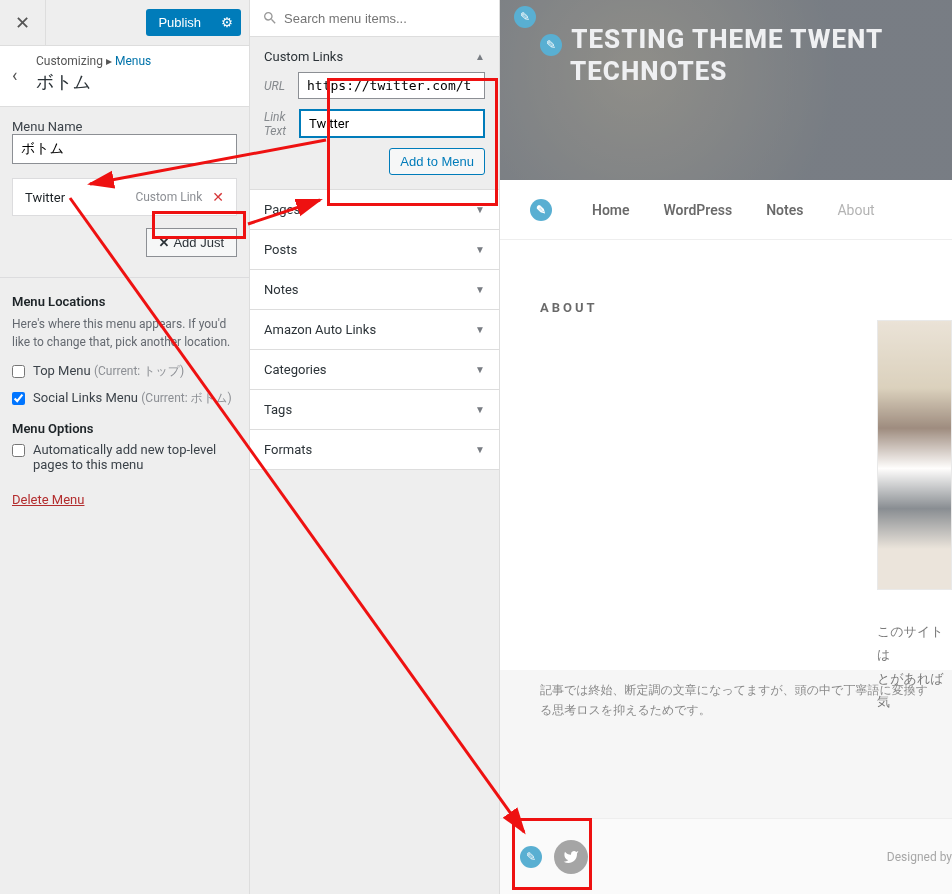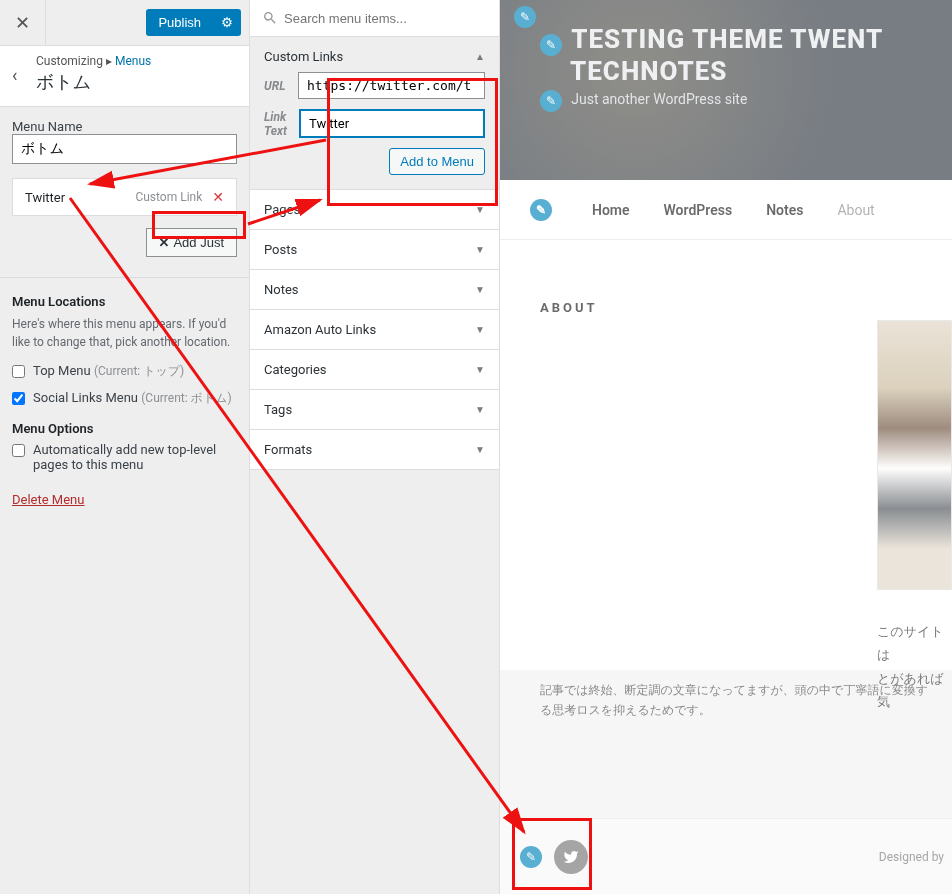--- a/index.html
+++ b/index.html
@@ -37,21 +37,21 @@
 .items-search { background: #fff; padding: 10px 12px; border-bottom: 1px solid #ddd; display: flex; align-items: center; }
 .items-search svg { width: 16px; height: 16px; margin-right: 6px; opacity: .6; }
 .items-search input { border: none; outline: none; flex: 1; font-size: 13px; color: #555; }
 .accordion { }
 .acc-head { background: #fff; padding: 12px 14px; border-bottom: 1px solid #ddd; display: flex; align-items: center; cursor: pointer; font-size: 13px; color: #2c3338; }
 .acc-head.expanded { background: #eee; border-bottom: none; padding-bottom: 8px; }
 .acc-head .label { flex: 1; }
 .acc-head .caret { color: #787c82; font-size: 10px; }
 .acc-body { background: #eee; padding: 0 14px 14px; border-bottom: 1px solid #ddd; }
 .acc-field-row { display: flex; align-items: center; margin-bottom: 10px; }
-.acc-field-label { width: 56px; font-size: 12px; color: #868a8e; font-style: italic; font-weight: bold; }
+.acc-field-label { width: 56px; font-size: 12px; color: #868a8e; font-style: italic; }
 .acc-input { flex: 1; padding: 5px 8px; border: 1px solid #8c8f94; background: #fff; font-size: 13px; font-family: Menlo, Consolas, monospace; }
 .acc-input.linktext { font-family: inherit; border: 2px solid #007cba; }
 .add-to-menu-wrap { text-align: right; }
 .add-to-menu-btn { background: #f6f7f7; border: 1px solid #007cba; color: #007cba; padding: 5px 10px; font-size: 13px; border-radius: 3px; cursor: pointer; }
 
 .preview { position: absolute; left: 500px; top: 0; width: 452px; height: 894px; overflow: hidden; }
 .preview .overlay { position: absolute; inset: 0; background: rgba(255,255,255,0.35); z-index: 5; pointer-events: none; }
 .hero { height: 180px; background: linear-gradient(rgba(40,50,60,.55),rgba(40,50,60,.55)), radial-gradient(circle at 30% 40%, #8a7a5c 0, #3a3f49 60%); padding: 24px 0 0 40px; color: #fff; position: relative; }
 .hero-title { font-size: 26px; font-weight: 800; color: #e7e8ec; letter-spacing: 1px; }
 .hero-sub { font-size: 26px; font-weight: 800; color: #e7e8ec; letter-spacing: 1px; }
@@ -61,21 +61,21 @@
 .nav .muted { color: #8b8b8b; font-weight: 400; }
 .content { padding: 60px 0 0 40px; background: #fff; height: 430px; }
 .about-h { font-size: 13px; letter-spacing: 3px; color: #1a1a1a; font-weight: 700; }
 .about-img { position: absolute; right: 0; top: 320px; width: 75px; height: 270px; background: linear-gradient(#e0d4c2 0%, #c8b99a 25%, #6b4f3b 40%, #fffdfb 55%, #4a5158 70%, #e0d6c8 85%); border: 1px solid #ddd; }
 .about-txt { position: absolute; right: 0; top: 620px; width: 75px; font-size: 13px; color: #333; line-height: 1.8; }
 .footer-jp { position: absolute; top: 680px; left: 40px; width: 400px; font-size: 12px; color: #4a4a4a; line-height: 1.7; }
 .social-footer { position: absolute; bottom: 0; left: 0; width: 452px; height: 76px; background: #f7f7f7; display: flex; align-items: center; padding: 0 20px; border-top: 1px solid #e5e5e5; }
 .social-edit { }
 .tw-circle { width: 34px; height: 34px; border-radius: 50%; background: #767676; display: flex; align-items: center; justify-content: center; margin-left: 6px; }
 .tw-circle svg { fill: #fff; width: 16px; height: 16px; }
-.designed { position: absolute; right: 8px; font-size: 12px; color: #777; }
+.designed { position: absolute; right: 0; font-size: 12px; color: #777; }
 
 
 .anno { position: absolute; border: 3px solid #e11; z-index: 50; pointer-events: none; }
 svg.arrows { position: absolute; inset: 0; width: 952px; height: 894px; z-index: 49; pointer-events: none; }
 </style>
 </head>
 <body>
 
 <div class="customizer">
   <div class="cz-header">
@@ -183,24 +183,20 @@
 </div>
 
 <div class="preview">
   <div class="hero">
     <span class="edit-pill" style="position:absolute;top:6px;left:14px">✎</span>
     <div>
       <span class="edit-pill">✎</span>
       <span class="hero-title">TESTING THEME TWENT</span>
     </div>
     <div class="hero-sub" style="margin-left:30px">TECHNOTES</div>
-    <div style="margin-top:4px">
-      <span class="edit-pill">✎</span>
-      <span class="hero-tag">Just another WordPress site</span>
-    </div>
   </div>
   <div class="nav">
     <span class="edit-pill">✎</span>
     <a>Home</a>
     <a>WordPress</a>
     <a>Notes</a>
     <a class="muted">About</a>
   </div>
   <div class="content">
     <div class="about-h">ABOUT</div>

